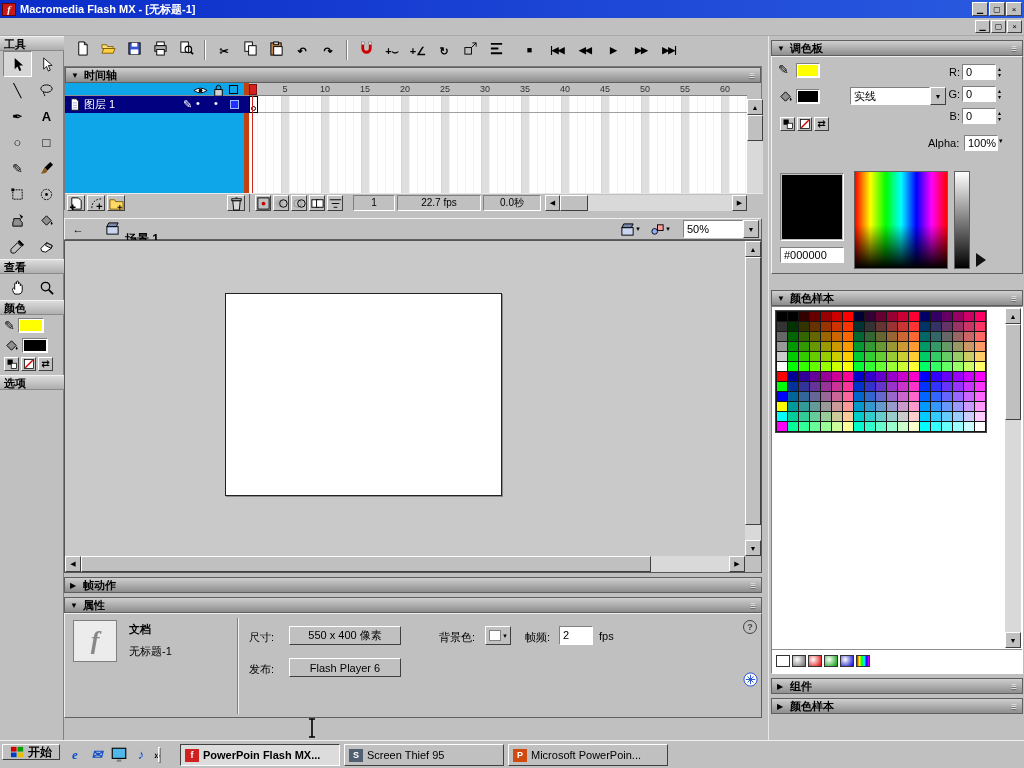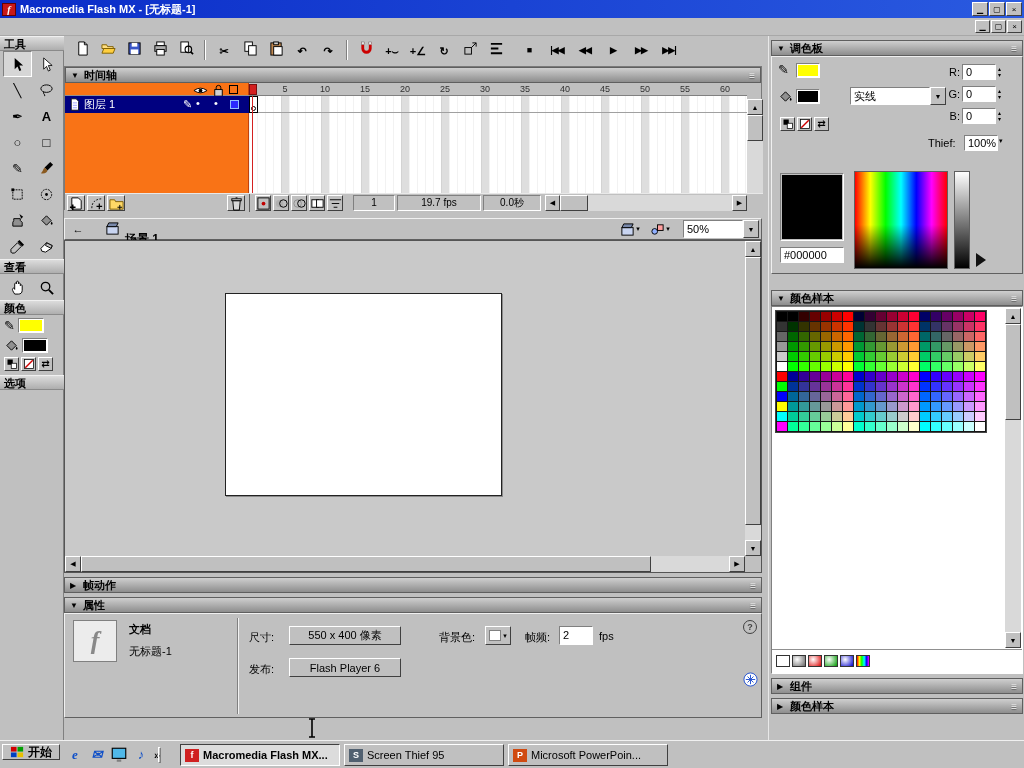--- a/index.html
+++ b/index.html
@@ -43,21 +43,21 @@
 .mini{display:flex;gap:2px;padding:2px 0 4px 4px}
 .mini .btn{width:15px;height:14px;font-size:9px}
 .mini .icon svg{width:12px;height:12px}
 
 .phdr{height:16px;display:flex;align-items:center;gap:4px;padding:0 5px;background:linear-gradient(#cfcfcf,#8d8d8d);border:1px solid #5f5f5f;font-weight:bold;font-size:11px}
 .tri{font-size:8px;width:9px}
 .pmenu{margin-left:auto;font-size:10px;color:#f4f4f4;text-shadow:0 1px 1px #555}
 
 #timeline{left:64px;top:66px;width:698px;height:144px;border:1px solid #7a7a7a;background:#c0c0c0}
 #tl-body{left:0;top:16px;width:698px;height:110px}
-#layer-pane{left:0;top:0;width:184px;height:110px;background:#f97316;border-right:1px solid #c2410c}
+#layer-pane{left:0;top:0;width:184px;height:110px;background:#0ea5e9;border-right:5px solid #c2410c}
 #layer-cols{left:0;top:0;width:184px;height:13px;border-bottom:1px solid #909090}
 #layer-cols .icon{position:absolute;top:0}
 #layer-row{left:0;top:13px;width:184px;height:17px;background:#000080;color:#fff;display:flex;align-items:center}
 #layer-row .icon svg{width:13px;height:13px}
 #ruler{left:0;top:0;width:498px;height:13px;background:#c0c0c0;border-bottom:1px solid #808080;position:absolute;font-size:9px}
 #ruler .num{position:absolute;top:1px;transform:translateX(-50%);color:#303030}
 #frames{left:184px;top:0;width:498px;height:110px;background:#fff}
 #grid{left:0;top:13px;width:498px;height:97px;background-color:#fff;background-image:repeating-linear-gradient(90deg,rgba(0,0,0,0.05) 0 1px,transparent 1px 8px),repeating-linear-gradient(90deg,transparent 0 32px,rgba(0,0,0,0.13) 32px 40px)}
 #l1row{left:0;top:0;width:498px;height:17px;border-bottom:1px solid #a0a0a0}
 #keyframe{left:0;top:0;width:9px;height:17px;background:#fff;border:1px solid #000}
@@ -513,21 +513,21 @@
               </svg>
             </span>
           </span><span class="sbtn2 btn" style="left:262px;width:16px">
             <span class="icon" style="--s:12">
               <svg viewBox="0 0 16 16">
                 <path d="M2 4 h12 M4 8 h8 M6 12 h4" stroke="#000"></path>
               </svg>
             </span>
           </span></span>
       <span class="tlcell" style="left:288px;width:42px">1</span>
-      <span class="tlcell" style="left:332px;width:84px">19.7 fps</span>
+      <span class="tlcell" style="left:332px;width:84px">22.7 fps</span>
       <span class="tlcell" style="left:418px;width:58px">0.0秒</span>
       <span class="abs sb" style="left:480px;top:1px;width:202px;height:16px">
         <span class="sarr" style="left:0;top:0;width:15px">◀</span>
         <span class="sth" style="left:15px;top:0;width:28px;height:16px"></span>
         <span class="sarr" style="left:187px;top:0;width:15px">▶</span>
       </span>
       <span class="abs" style="left:682px;top:0;width:16px;height:18px;background:#c0c0c0"></span>
     </div>
   </div>
 
@@ -682,21 +682,21 @@
           </div>
           <div class="chrow">
             <span class="chlab">B:</span>
             <span class="field chfield">0</span>
             <span class="spin">
               <span>▴</span>
               <span>▾</span>
             </span>
           </div>
         </div>
-      <span class="plabel" style="left:156px;top:80px">Thief:</span>
+      <span class="plabel" style="left:156px;top:80px">Alpha:</span>
       <span class="field abs" style="left:192px;top:78px;width:34px;height:16px">100%</span>
       <span class="abs" style="left:227px;top:80px;font-size:7px">▾</span>
       <span class="abs in" style="left:8px;top:116px;width:64px;height:68px;padding:1px">
           <span id="mx-preview" style="display: block; width: 100%; height: 100%; background: rgb(0, 0, 0);"></span>
         </span>
       <span class="field abs" style="left:8px;top:190px;width:64px;height:16px">#000000</span>
       <span id="spectrum" class="abs"></span>
       <span id="brightbar" class="abs"></span>
       <span id="mixgrip" class="abs"></span>
     </div>
@@ -991,21 +991,21 @@
         </span>
         <span class="qi">
           <span style="font:bold italic 13px 'Liberation Serif',serif;color:#1050c8">♪</span>
         </span>
         <span style="font-weight:bold">»</span>
       </span>
     <span class="grip"></span>
     <span id="tasks">
         <span class="task active">
           <span class="ticon" style="background:#d02020">f</span>
-          <span>Macromedia Flash MX...</span>
+          <span>PowerPoin Flash MX...</span>
         </span>
         <span class="task">
           <span class="ticon" style="background:#506070">S</span>
           <span>Screen Thief 95</span>
         </span>
         <span class="task">
           <span class="ticon" style="background:#d04a10">P</span>
           <span>Microsoft PowerPoin...</span>
         </span>
       </span>

